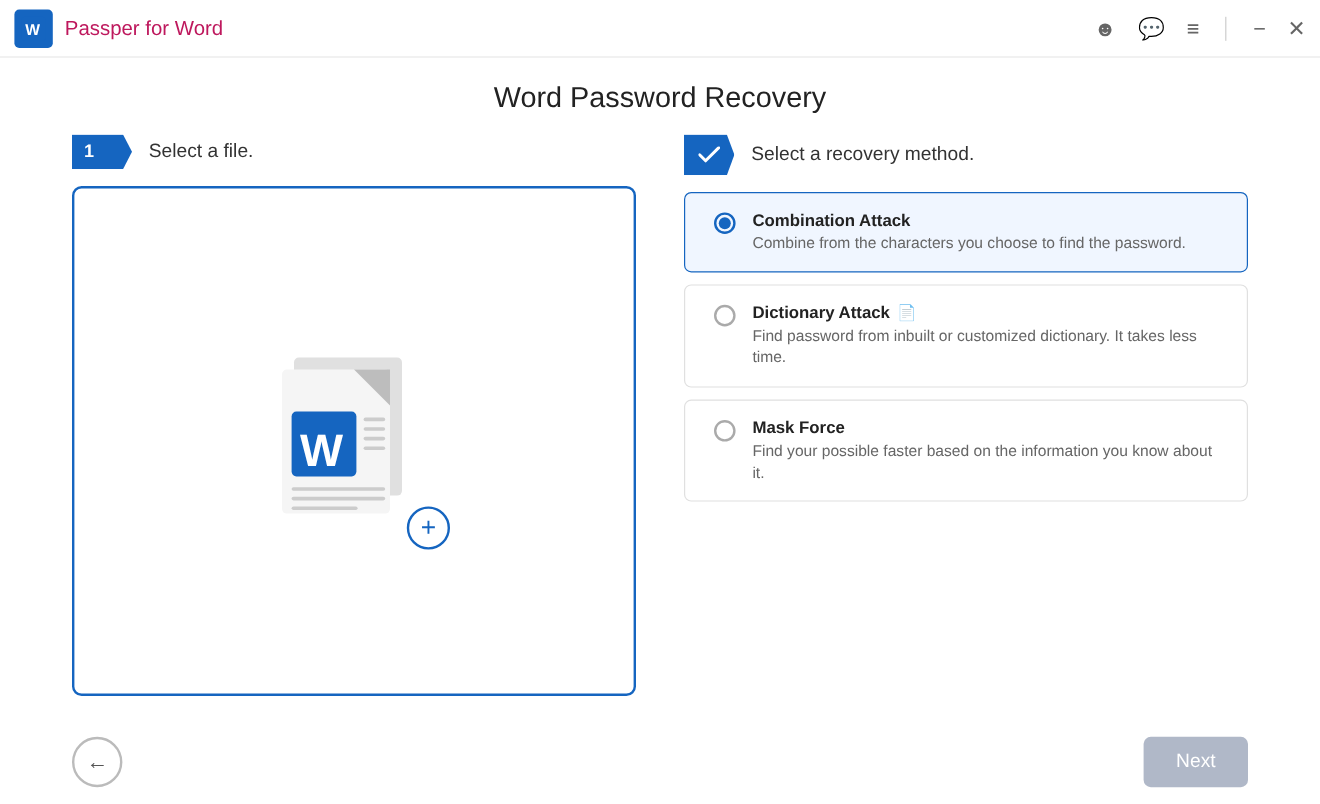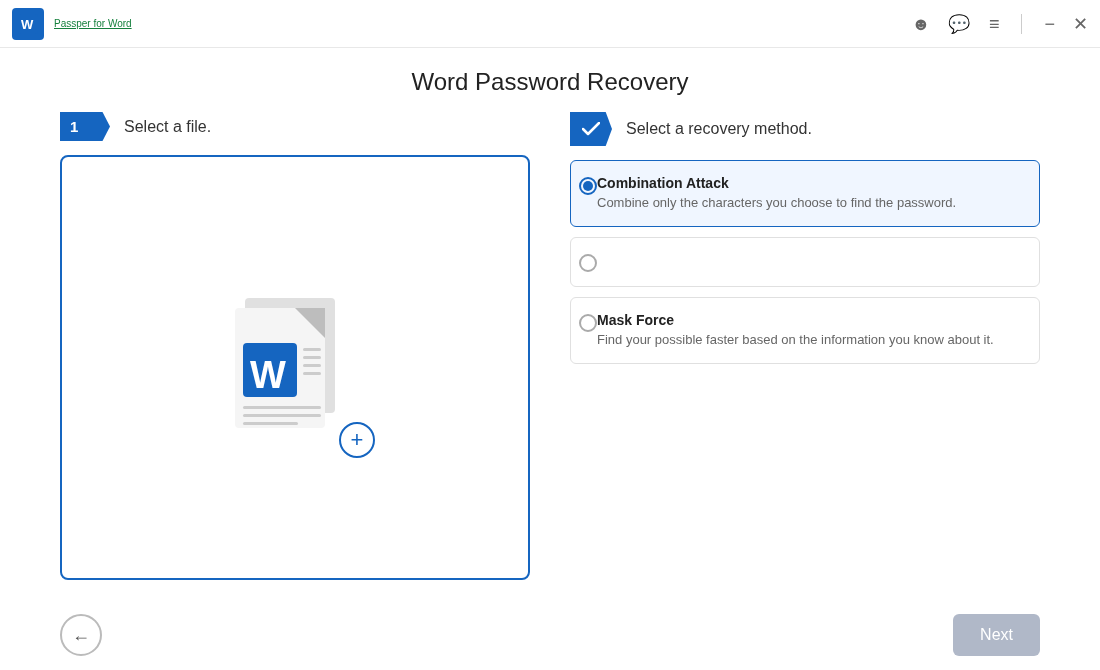--- a/index.html
+++ b/index.html
@@ -30,24 +30,23 @@
       border-radius: 4px;
       display: flex;
       align-items: center;
       justify-content: center;
       margin-right: 10px;
       color: #fff;
       font-weight: bold;
       font-size: 14px;
     }
     .title-bar-title {
-      font-size: 10px;
-      color: #15803d;
-      flex: 1;
-      text-decoration: underline;
+      font-size: 17px;
+      color: #be185d;
+      flex: 1;
     }
     .title-bar-icons {
       display: flex;
       align-items: center;
       gap: 18px;
     }
     .title-bar-icon {
       color: #666;
       font-size: 18px;
       cursor: pointer;
@@ -180,23 +179,24 @@
     .recovery-methods {
       display: flex;
       flex-direction: column;
       gap: 10px;
       margin-top: 0;
     }
 
     .method-option {
       border: 1.5px solid #e0e0e0;
       border-radius: 6px;
-      padding: 14px 8px;
+      padding: 14px 24px;
       display: flex;
       align-items: flex-start;
+      gap: 14px;
       cursor: pointer;
       transition: border-color 0.2s;
     }
 
     .method-option.selected {
       border-color: #1565c0;
       background: #f0f6ff;
     }
 
     .radio-btn {
@@ -352,26 +352,33 @@
       </div>
 
       <div class="recovery-methods">
 
         <div class="method-option selected">
           <div class="radio-btn selected">
             <div class="radio-inner"></div>
           </div>
           <div class="method-text">
             <div class="method-title">Combination Attack</div>
-            <div class="method-desc">Combine only the characters you choose to find the password.</div>
+            <div class="method-desc">Combine from the characters you choose to find the password.</div>
           </div>
         </div>
 
         <div class="method-option">
           <div class="radio-btn"></div>
+          <div class="method-text">
+            <div class="method-title">
+              <span>Dictionary Attack</span>
+              <span class="dict-icon">📄</span>
+            </div>
+            <div class="method-desc">Find password from inbuilt or customized dictionary. It takes less time.</div>
+          </div>
         </div>
 
         <div class="method-option">
           <div class="radio-btn"></div>
           <div class="method-text">
             <div class="method-title">Mask Force</div>
             <div class="method-desc">Find your possible faster based on the information you know about it.</div>
           </div>
         </div>
 

